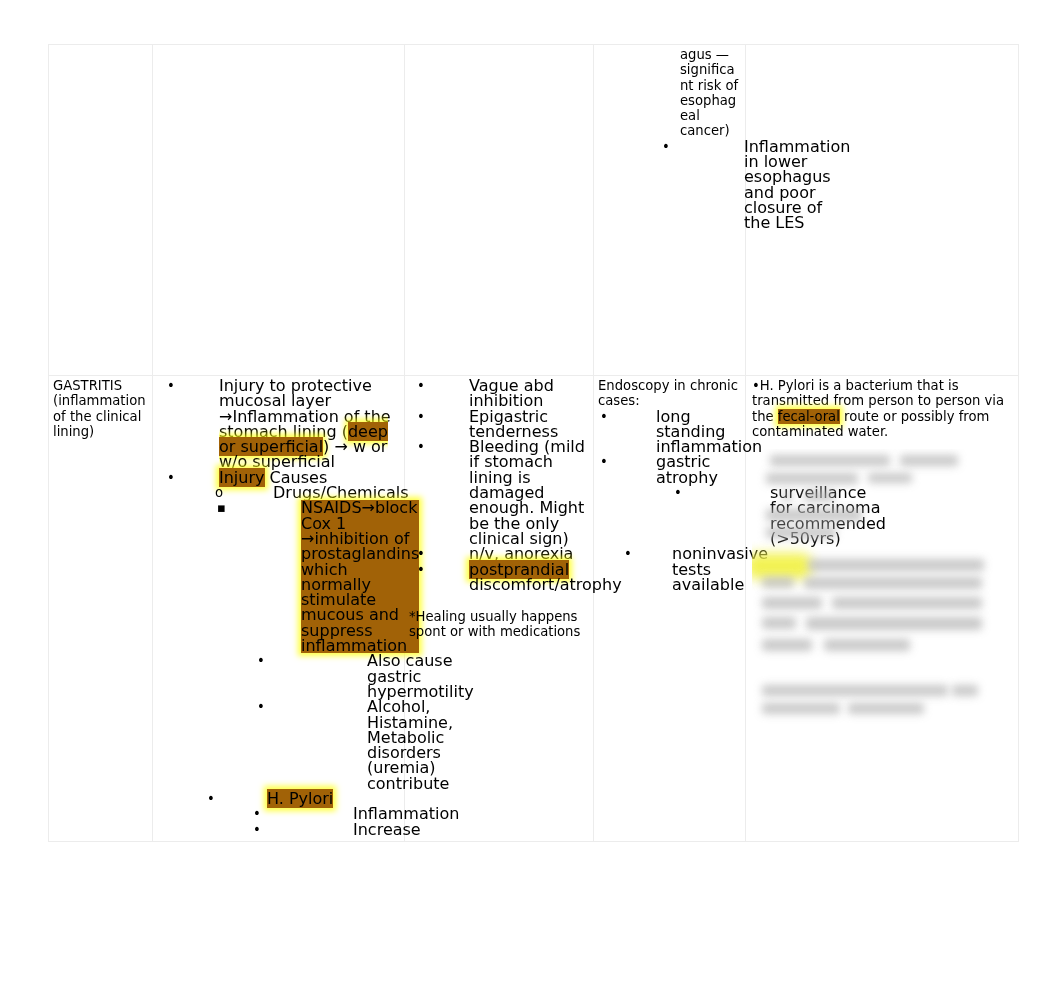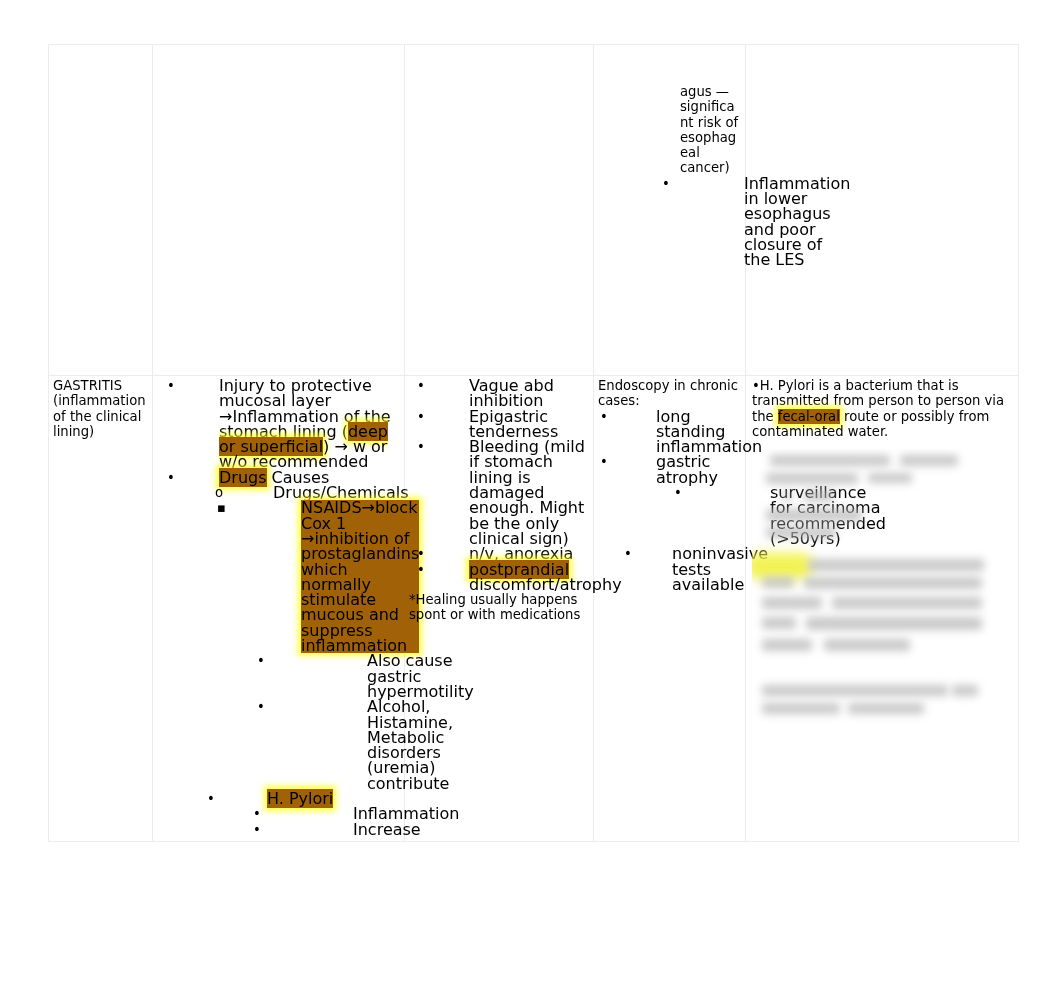--- a/index.html
+++ b/index.html
@@ -134,21 +134,21 @@
           <div class="cell-inner"></div>
         </td>
         <td>
           <div class="cell-inner"></div>
         </td>
         <td>
           <div class="cell-inner"></div>
         </td>
         <td>
           <div class="cell-inner">
-            <div style="margin-left:82px;margin-top:37px;">
+            <div style="margin-left:82px;">
               <p class="p">agus — significant risk of esophageal cancer)</p>
             </div>
             <div class="bl">
               <span class="bullet" style="width:82px;padding-left:64px;">•</span>
               <span class="btext">Inflammation in lower esophagus and poor closure of the LES</span>
             </div>
           </div>
         </td>
         <td>
           <div class="cell-inner"></div>
@@ -161,26 +161,26 @@
           <div class="cell-inner">
             <p class="p">GASTRITIS (inflammation of the clinical lining)</p>
           </div>
         </td>
 
         <td>
           <div class="cell-inner">
 
             <div class="bl lvl1">
               <span class="bullet">•</span>
-              <span class="btext"><span>Injury to protective mucosal layer →Inflammation of the stomach lining (</span><span class="hl">deep or superficial</span><span>) → w or w/o recommended</span></span>
+              <span class="btext"><span>Injury to protective mucosal layer →Inflammation of the stomach lining (</span><span class="hl">deep or superficial</span><span>) → w or w/o superficial</span></span>
             </div>
 
             <div class="bl lvl1">
               <span class="bullet">•</span>
-              <span class="btext"><span class="hl">Drugs</span><span> Causes</span></span>
+              <span class="btext"><span class="hl">Injury</span><span> Causes</span></span>
             </div>
 
             <div class="bl">
               <span class="bullet" style="width:58px;padding-left:58px;">o</span>
               <span class="btext">Drugs/Chemicals</span>
             </div>
 
             <div class="bl">
               <span class="bullet" style="width:84px;padding-left:60px;">▪</span>
               <span class="btext hl">NSAIDS→block Cox 1 →inhibition of prostaglandins which normally stimulate mucous and suppress inflammation</span>
@@ -235,21 +235,21 @@
             <div class="bl">
               <span class="bullet" style="width:52px;padding-left:8px;">•</span>
               <span class="btext">n/v, anorexia</span>
             </div>
 
             <div class="bl">
               <span class="bullet" style="width:52px;padding-left:8px;">•</span>
               <span class="btext"><span class="hl">postprandial</span><span> discomfort/atrophy</span></span>
             </div>
 
-            <p class="p" style="margin-top:0;">*Healing usually happens spont or with medications</p>
+            <p class="p" style="margin-top:17px;">*Healing usually happens spont or with medications</p>
 
           </div>
         </td>
 
         <td>
           <div class="cell-inner">
 
             <p class="p">Endoscopy in chronic cases:</p>
 
             <div class="bl">

